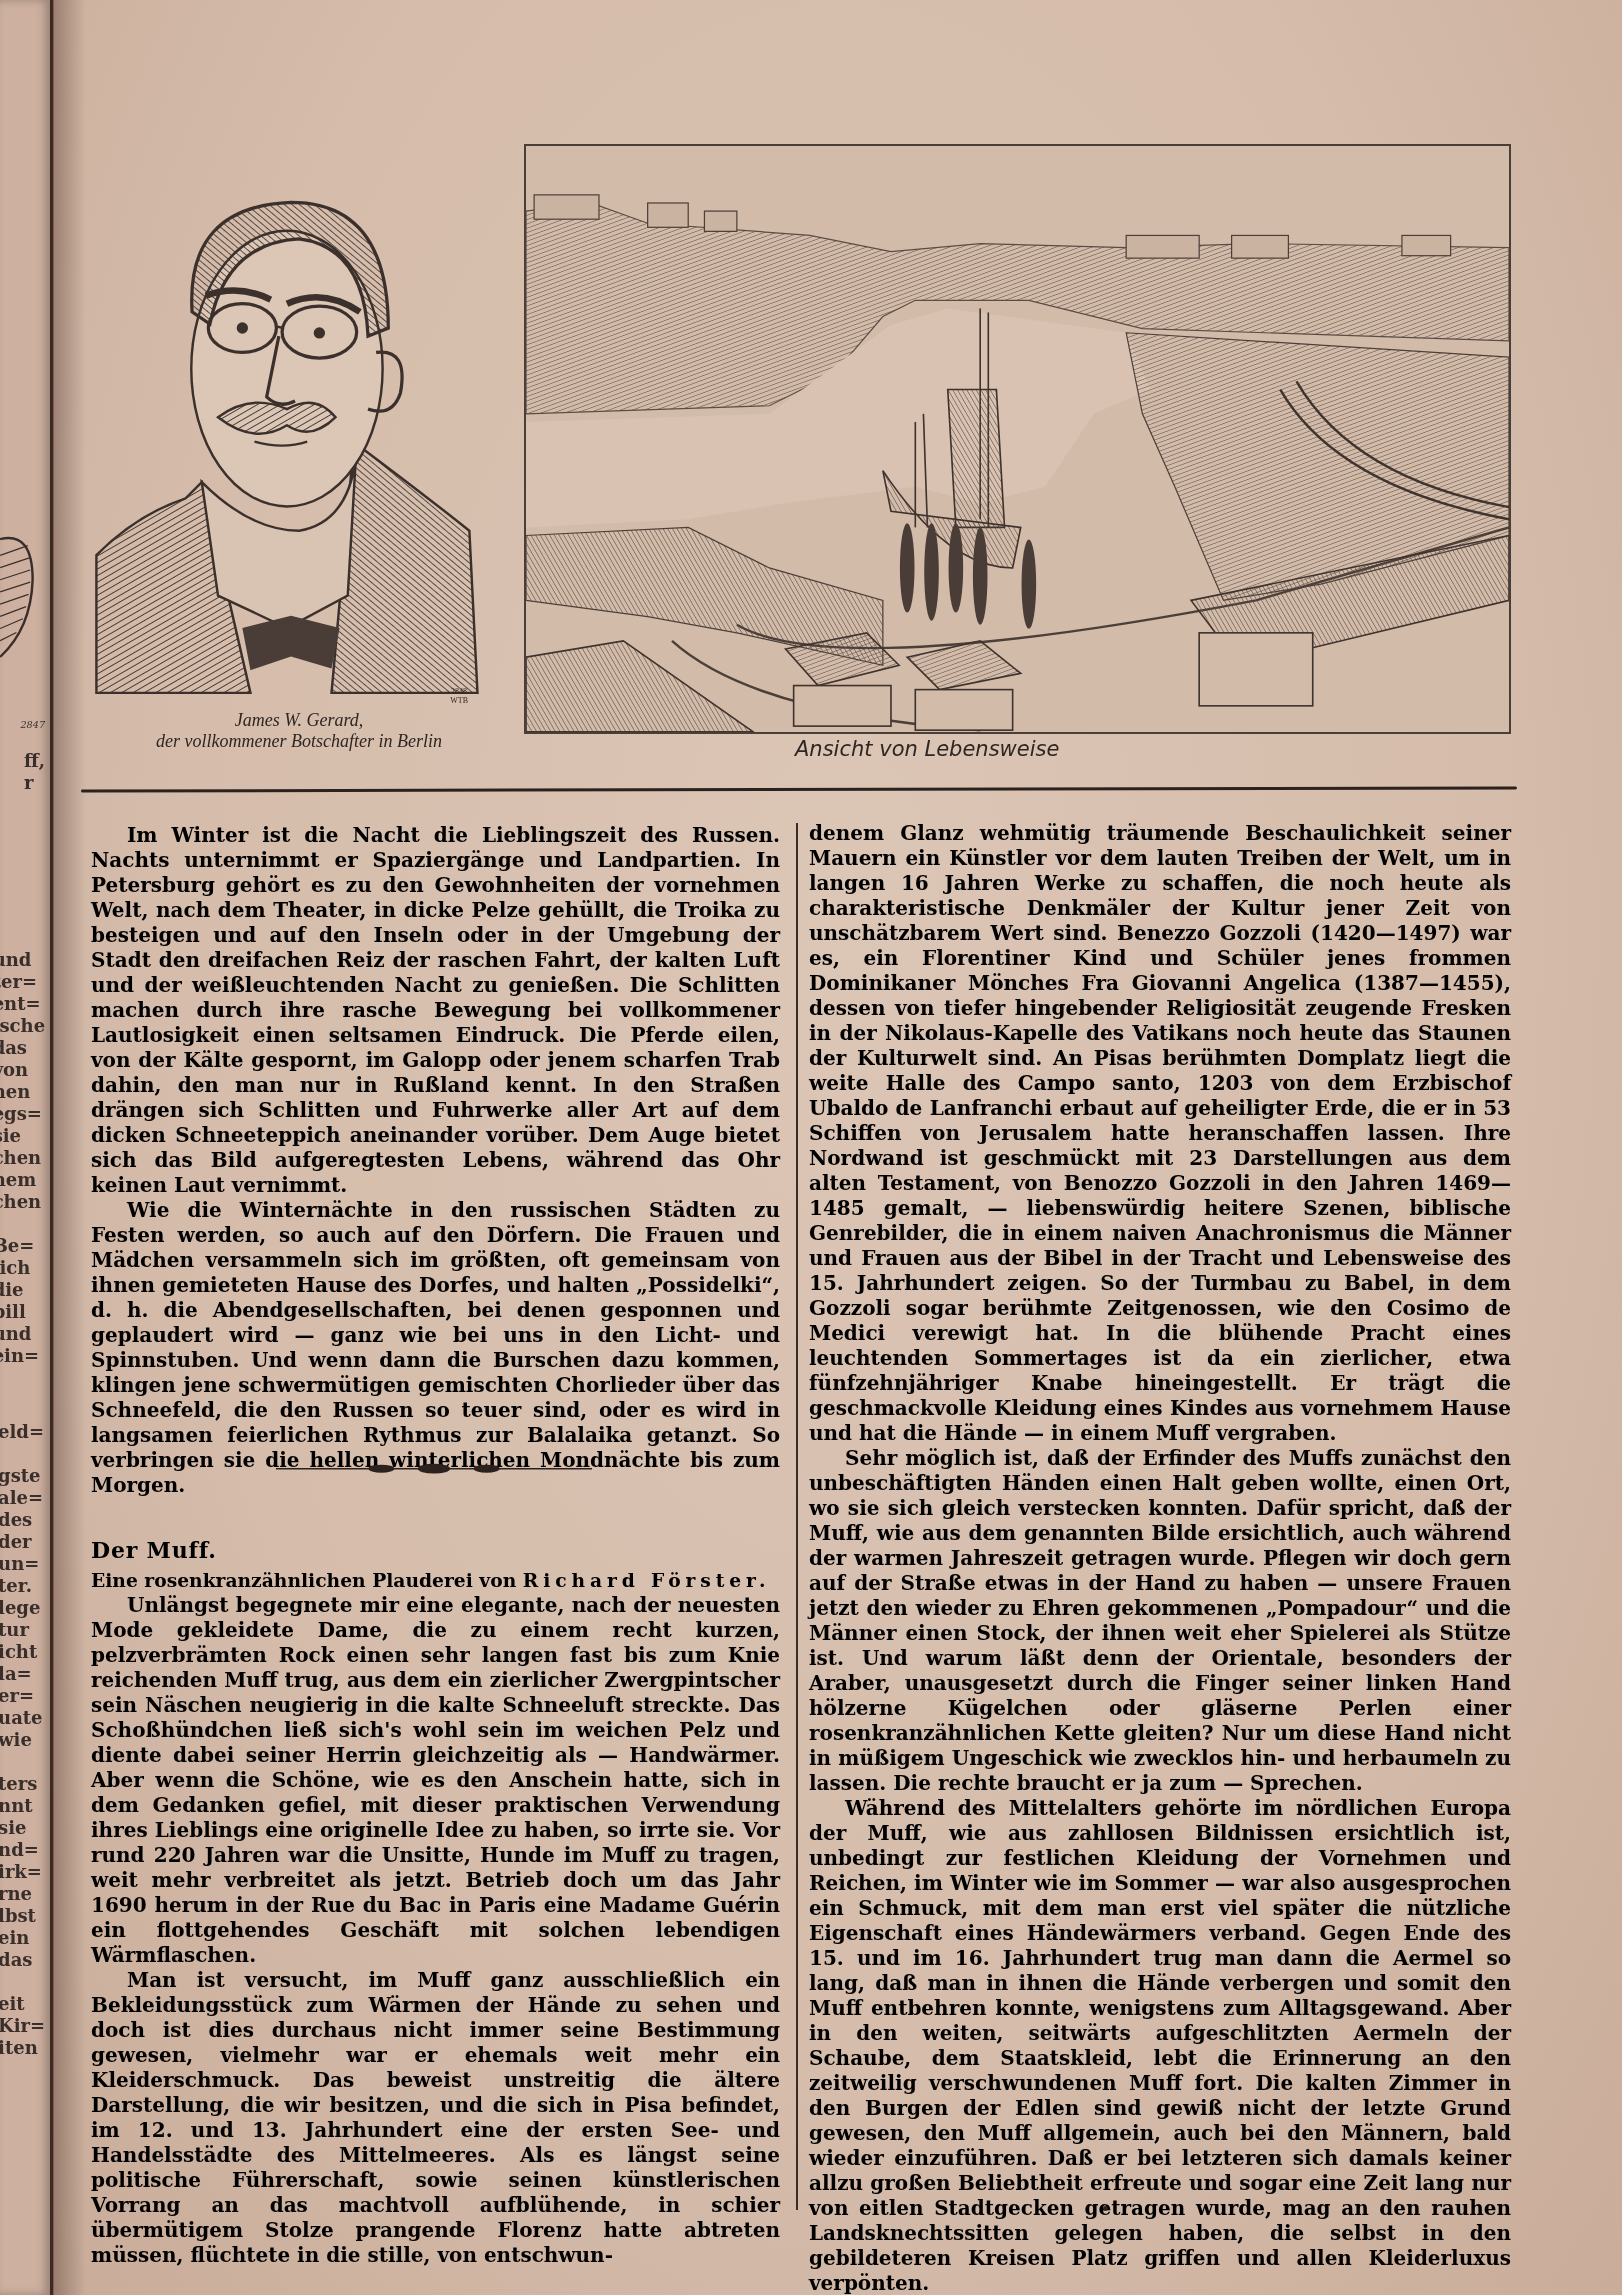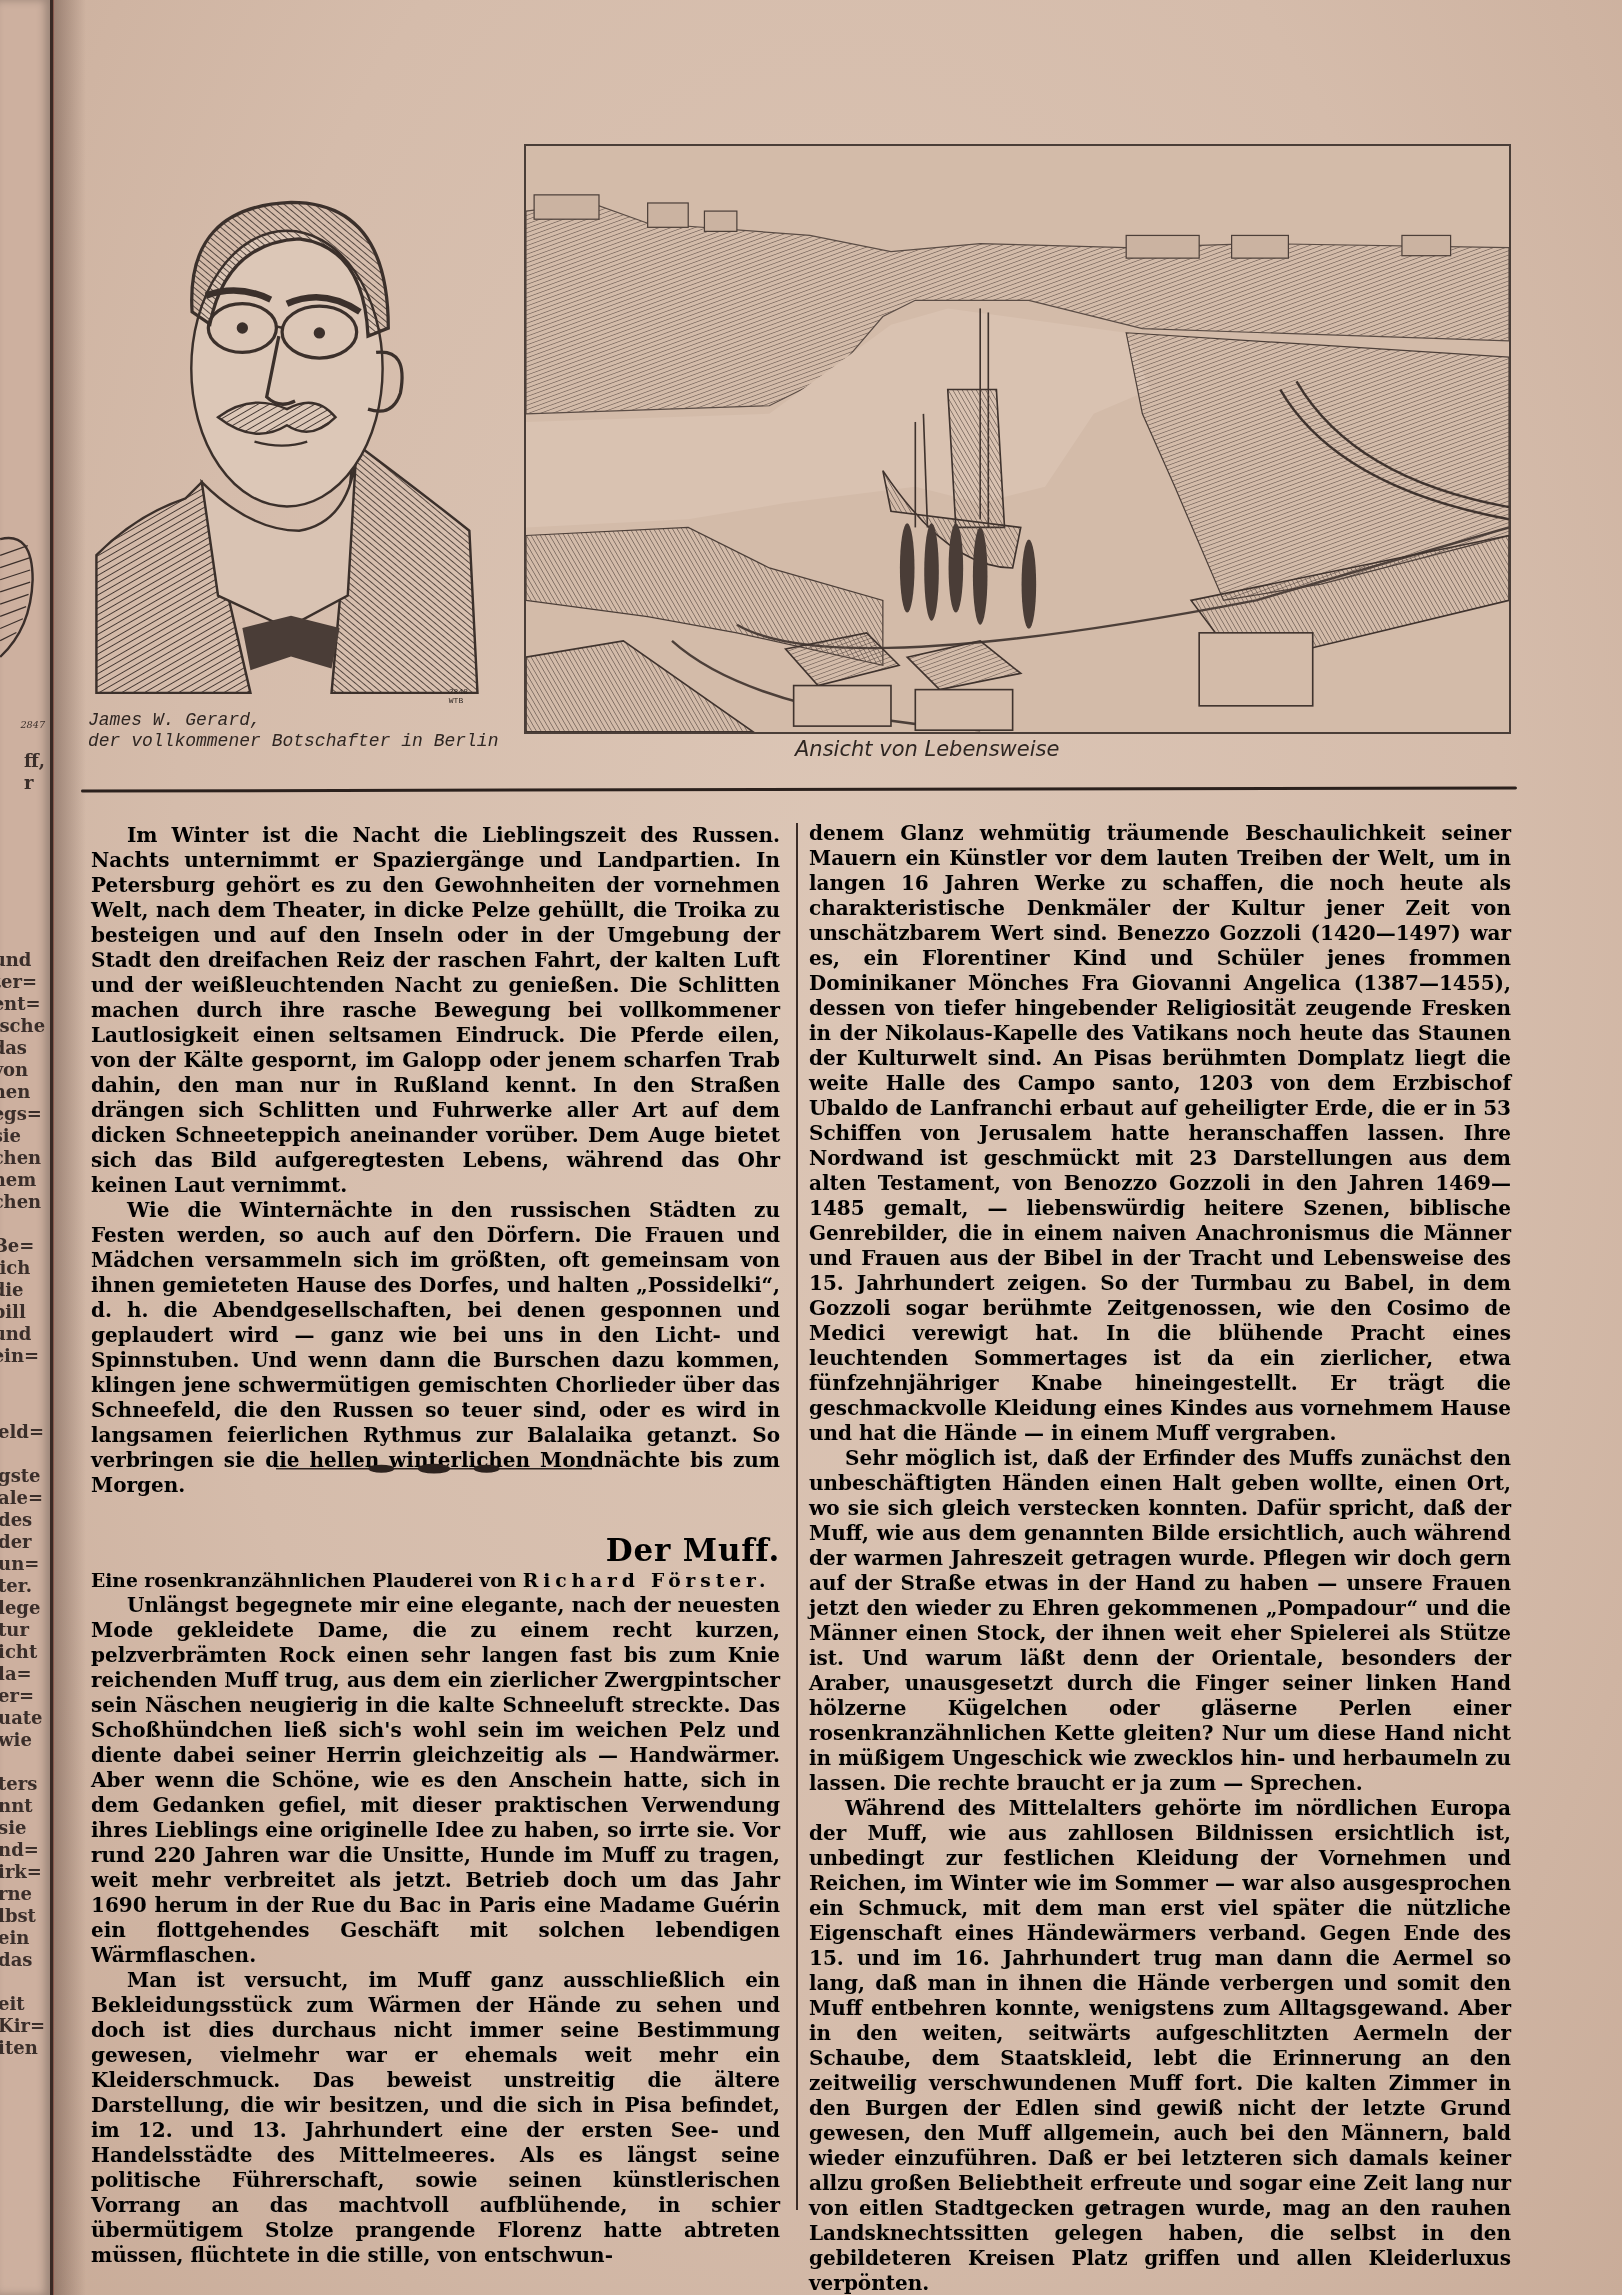--- a/index.html
+++ b/index.html
@@ -7,36 +7,36 @@
        font-family:"DejaVu Serif","Liberation Serif",serif;color:#2a221e;}
   .left-page{position:absolute;left:0;top:0;width:50px;height:2295px;background:#cdb09f;
        border-right:3.2px solid #3a2a25;box-shadow:inset -4.9px 0 8px rgba(0,0,0,.25);overflow:hidden;}
   .left-page .frag{position:absolute;right:4.9px;font-size:18px;line-height:22px;
        font-weight:bold;color:#3a2e2a;white-space:pre;}
   .page{position:absolute;left:54px;top:0;width:1569px;height:2295px;
        background:radial-gradient(ellipse at 50% 40%,#dcc6b6 0%,#d5bcab 60%,#c9ac99 100%);}
   .page-shadow{position:absolute;left:54px;top:0;width:32px;height:2295px;
        background:linear-gradient(to right,rgba(60,35,28,.35),rgba(60,35,28,0));pointer-events:none;}
   .portrait{position:absolute;left:88px;top:174px;width:406px;height:527px;}
-  .caption-portrait{position:absolute;left:88px;top:710px;width:422px;text-align:left;
-       font-family:Liberation Mono, monospace;font-style:italic;font-size:18px;line-height:21px;color:#2e2622;}
+  .caption-portrait{position:absolute;left:88px;top:710px;width:422px;text-align:center;
+       font-family:Liberation Serif, serif;font-style:italic;font-size:18px;line-height:21px;color:#2e2622;}
   .caption-portrait .sig{position:absolute;right:42px;top:-23px;font-size:8px;font-style:normal;line-height:9px;}
   .harbor{position:absolute;left:524px;top:144px;width:983px;height:586px;border:2.4px solid #4a3e38;
        background:#d3bba9;overflow:hidden;}
   .caption-harbor{position:absolute;left:795px;top:737px;width:422px;
        font-family:"DejaVu Sans","Liberation Sans",sans-serif;font-style:italic;font-size:21px;color:#2e2622;}
   .rule-top{position:absolute;left:81px;top:788px;width:1436px;height:3.2px;background:#2b211d;border-radius:1.6px;transform:rotate(-0.12deg);}
   .col-divider{position:absolute;left:796px;top:823px;width:2.4px;height:1387px;background:#3a2c27;}
   .col{position:absolute;font-size:20px;line-height:25px;text-align:justify;color:#000000;font-weight:bold;}
   .col p{margin:0;text-indent:36px;}
   .col p.noindent{text-indent:0;}
   .col-left{left:91px;top:823px;width:689px;}
   .col-right{left:809px;top:821px;width:702px;}
   .ornament{position:absolute;left:276px;top:1463px;width:316px;height:11.4px;}
-  .art-title{text-align:right;font-size:31px;font-weight:bold;margin:54px 0 4.9px 0;letter-spacing:0.8px;font-family:"DejaVu Serif",serif;}
+  .art-title{text-align:left;font-size:22px;font-weight:bold;margin:54px 0 4.9px 0;letter-spacing:0.8px;font-family:"DejaVu Serif",serif;}
   .art-subtitle{text-indent:0 !important;font-size:18.7px;margin-bottom:1.6px;text-align:justify;}
   .art-subtitle .author{letter-spacing:4.9px;}
   .muff-block{position:absolute;left:91px;top:1484px;width:689px;}
   .speck{position:absolute;width:4.9px;height:4.9px;border-radius:50%;background:#2a201c;}
 </style>
 </head>
 <body>
 
 <div class="left-page">
   <svg width="49" height="130" style="position:absolute;left:0;top:531px" viewBox="0 0 60 160">

